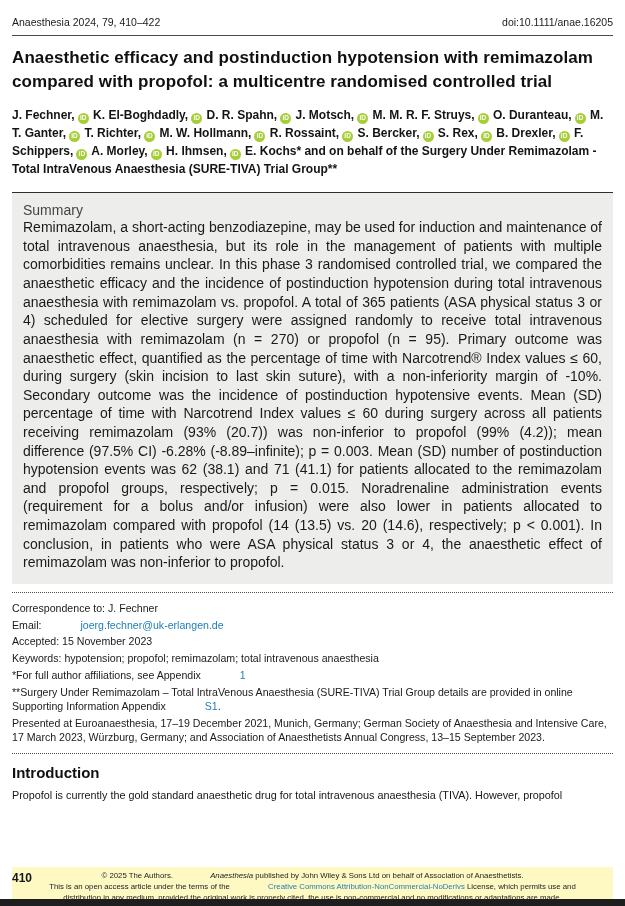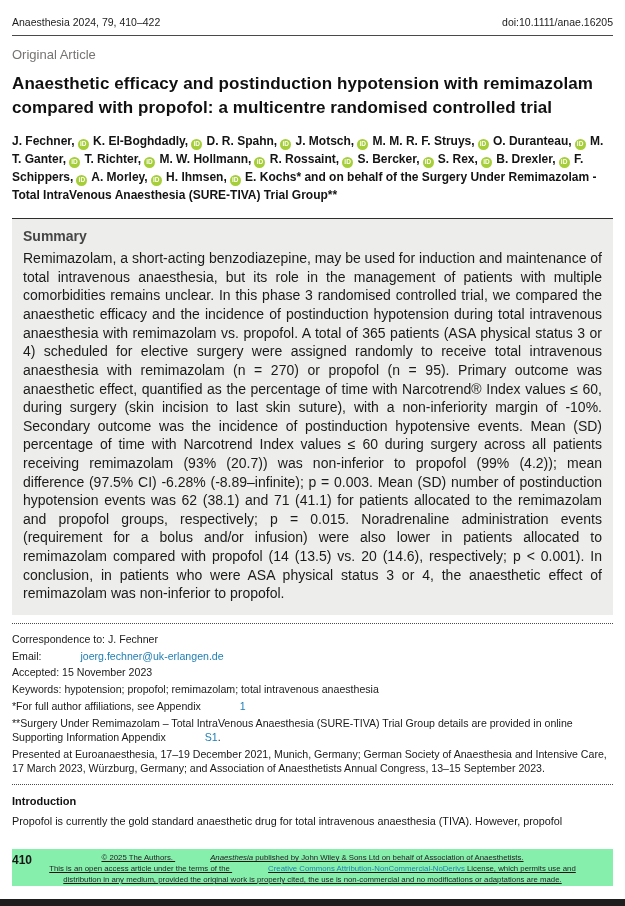--- a/index.html
+++ b/index.html
@@ -18,52 +18,51 @@
 
   .article-type{margin-top:11px;font-size:13px;color:#767472;}
 
   .title{margin-top:10px;font-size:17px;line-height:1.42;font-weight:bold;color:#101010;letter-spacing:.1px;}
 
   .authors{margin-top:12px;font-size:12px;font-weight:bold;line-height:1.5;color:#141414;}
   .orcid{display:inline-flex;align-items:center;justify-content:center;width:11px;height:11px;border-radius:50%;
          background:var(--orcid-green);color:#fff;font-size:6.5px;font-weight:bold;vertical-align:-1px;margin:0 1px 0 3px;cursor:pointer;}
 
   .summary{margin-top:14px;background:var(--summary-bg);border-top:1.5px solid #2e2e2e;padding:9px 11px 12px;}
-  .summary h2{font-size:14px;color:#454545;margin-bottom:5px;font-weight:bold;}
+  .summary h2{font-size:14px;color:#454545;font-weight:normal;}
   .summary p{font-size:14px;line-height:1.33;text-align:justify;color:#1a1a1a;}
 
   .dotted{border:none;border-top:1.6px dotted #4a4a4a;margin:8px 0;}
 
   .correspondence{font-size:10.6px;line-height:1.35;color:#1a1a1a;}
   .correspondence p{margin:2.5px 0;}
   .link{color:var(--link-blue);text-decoration:none;cursor:pointer;margin-left:36px;}
 
   .intro{display:flex;gap:20px;margin-top:10px;}
   .col{flex:1;min-width:0;}
-  .intro h2{font-size:11px;font-weight:bold;margin-bottom:7px;color:#111;}
+  .intro h2{font-size:15px;font-weight:bold;margin-bottom:7px;color:#111;}
   .intro p{font-size:10.8px;line-height:1.4;text-align:justify;}
 
-  .page-footer{position:absolute;left:12px;right:12px;bottom:20px;background:#86efac;padding-top:4px;text-decoration:underline;}
+  .page-footer{position:absolute;left:12px;right:12px;bottom:2px;background:#fef9c3;padding-top:4px;}
   .pagenum{position:absolute;left:0;top:4px;font-weight:bold;font-size:12px;}
   .copyright{text-align:center;font-size:7.8px;line-height:1.4;color:#222;max-width:565px;margin:0 auto;}
   .copyright i{font-style:italic;margin-left:35px;}
   .page-edge{position:absolute;left:0;right:0;bottom:0;height:7px;background:var(--page-edge);}
 </style>
 </head>
 <body>
 
 <div class="page">
 
   <header class="masthead">
     <span>Anaesthesia 2024, 79, 410–422</span>
     <span>doi:10.1111/anae.16205</span>
   </header>
   <hr class="rule">
 
-  <div class="article-type">Original Article</div>
 
   <h1 class="title">Anaesthetic efficacy and postinduction hypotension with remimazolam compared with propofol: a multicentre randomised controlled trial</h1>
 
   <div class="authors"><span class="author">J. Fechner,</span><span class="orcid">iD</span> <span class="author">K. El-Boghdadly,</span><span class="orcid">iD</span> <span class="author">D. R. Spahn,</span><span class="orcid">iD</span> <span class="author">J. Motsch,</span><span class="orcid">iD</span> <span class="author">M. M. R. F. Struys,</span><span class="orcid">iD</span> <span class="author">O. Duranteau,</span><span class="orcid">iD</span> <span class="author">M. T. Ganter,</span><span class="orcid">iD</span> <span class="author">T. Richter,</span><span class="orcid">iD</span> <span class="author">M. W. Hollmann,</span><span class="orcid">iD</span> <span class="author">R. Rossaint,</span><span class="orcid">iD</span> <span class="author">S. Bercker,</span><span class="orcid">iD</span> <span class="author">S. Rex,</span><span class="orcid">iD</span> <span class="author">B. Drexler,</span><span class="orcid">iD</span> <span class="author">F. Schippers,</span><span class="orcid">iD</span> <span class="author">A. Morley,</span><span class="orcid">iD</span> <span class="author">H. Ihmsen,</span><span class="orcid">iD</span> <span class="author">E. Kochs* and on behalf of the Surgery Under Remimazolam - Total IntraVenous Anaesthesia (SURE-TIVA) Trial Group**</span> </div>
 
   <section class="summary">
     <h2>Summary</h2>
     <p>Remimazolam, a short-acting benzodiazepine, may be used for induction and maintenance of total intravenous anaesthesia, but its role in the management of patients with multiple comorbidities remains unclear. In this phase 3 randomised controlled trial, we compared the anaesthetic efficacy and the incidence of postinduction hypotension during total intravenous anaesthesia with remimazolam vs. propofol. A total of 365 patients (ASA physical status 3 or 4) scheduled for elective surgery were assigned randomly to receive total intravenous anaesthesia with remimazolam (n = 270) or propofol (n = 95). Primary outcome was anaesthetic effect, quantified as the percentage of time with Narcotrend® Index values ≤ 60, during surgery (skin incision to last skin suture), with a non-inferiority margin of -10%. Secondary outcome was the incidence of postinduction hypotensive events. Mean (SD) percentage of time with Narcotrend Index values ≤ 60 during surgery across all patients receiving remimazolam (93% (20.7)) was non-inferior to propofol (99% (4.2)); mean difference (97.5% CI) -6.28% (-8.89–infinite); p = 0.003. Mean (SD) number of postinduction hypotension events was 62 (38.1) and 71 (41.1) for patients allocated to the remimazolam and propofol groups, respectively; p = 0.015. Noradrenaline administration events (requirement for a bolus and/or infusion) were also lower in patients allocated to remimazolam compared with propofol (14 (13.5) vs. 20 (14.6), respectively; p &lt; 0.001). In conclusion, in patients who were ASA physical status 3 or 4, the anaesthetic effect of remimazolam was non-inferior to propofol.</p>
   </section>
 

